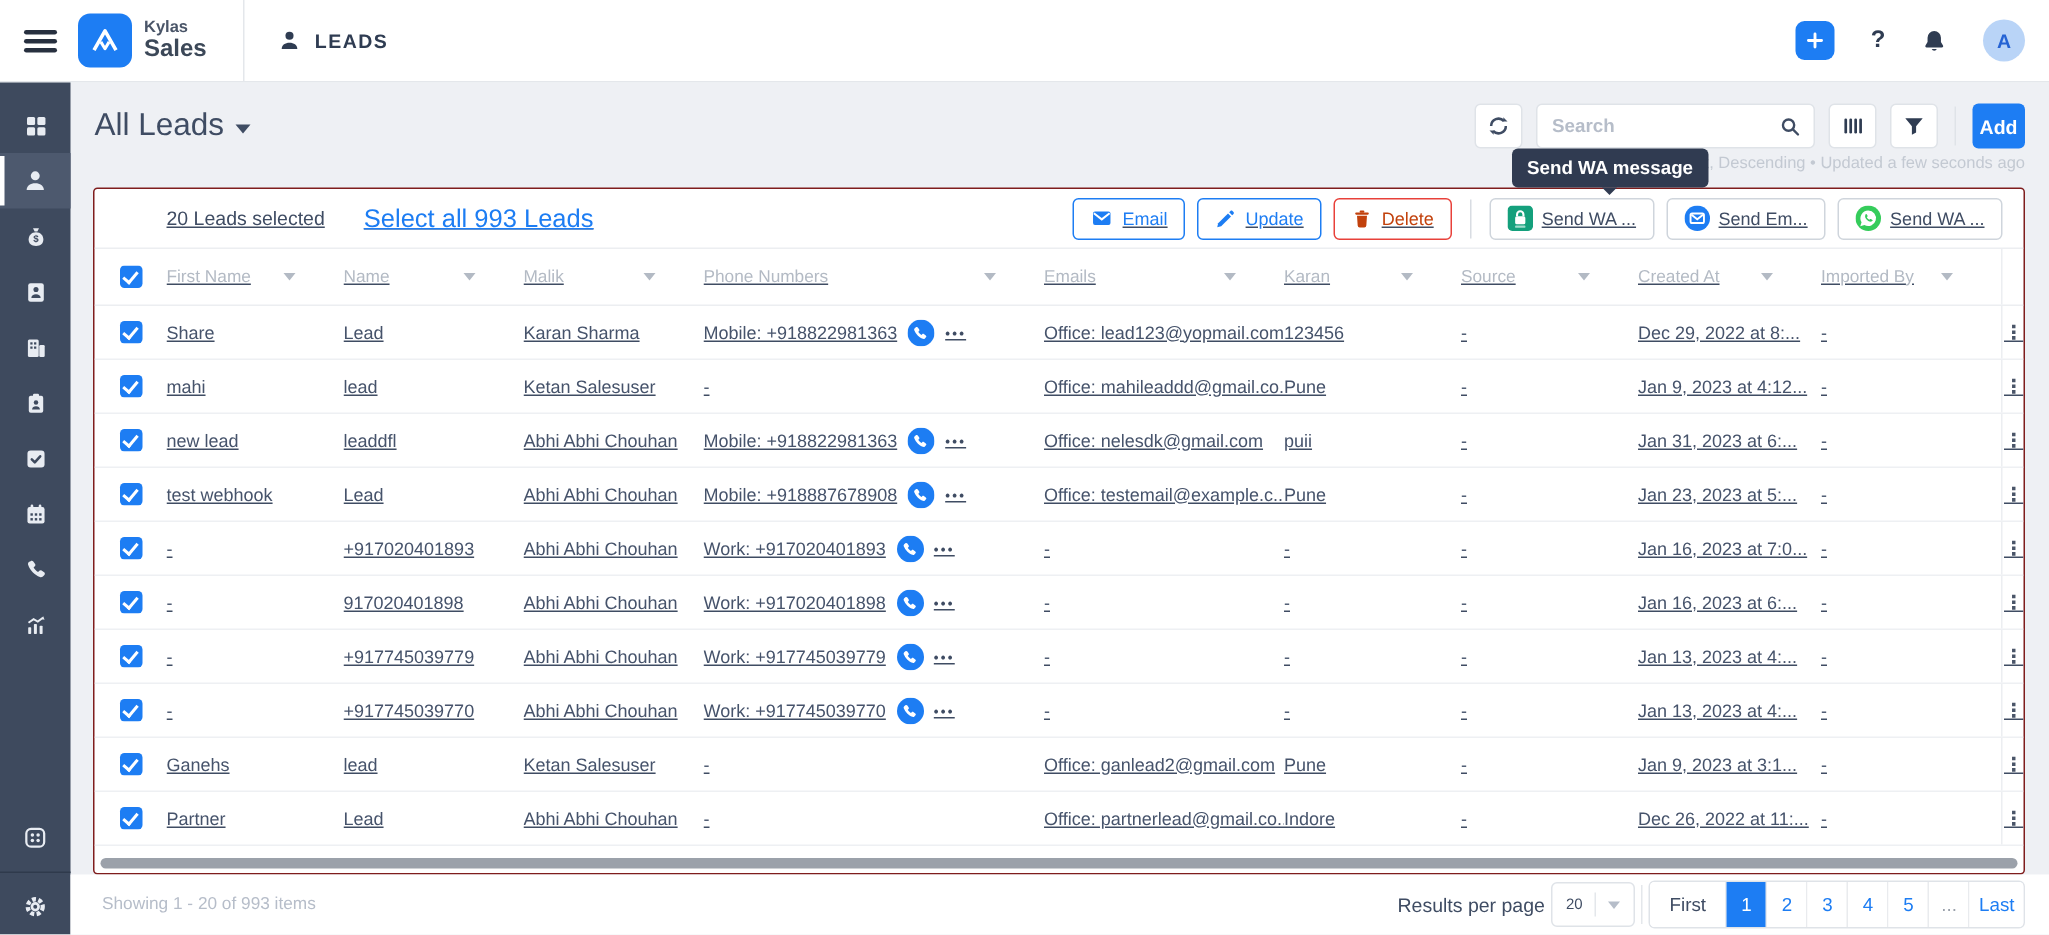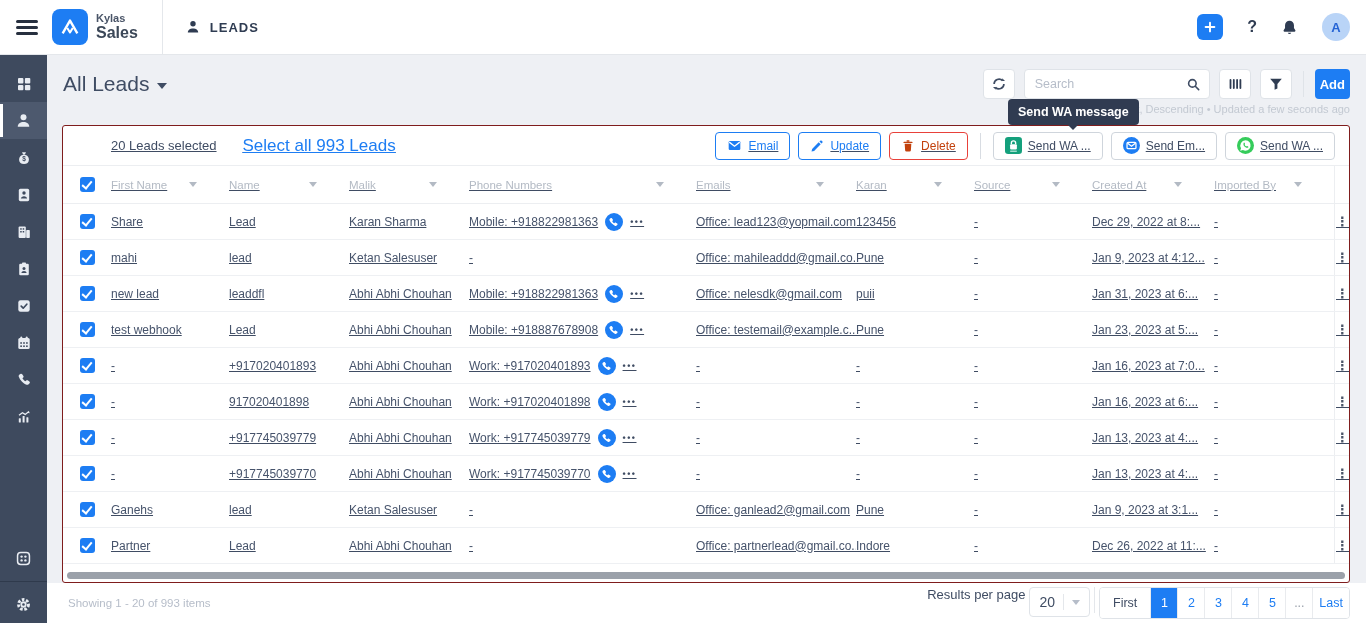--- a/index.html
+++ b/index.html
@@ -35,21 +35,21 @@
 
   main { flex:1; display:flex; flex-direction:column; min-width:0; }
 
   
   .page-head { display:flex; align-items:center; margin:14px 16px 0 16px; }
   .page-title { font-size:21px; color:#3f4c63; display:flex; align-items:center; gap:8px; cursor:pointer; }
   .caret-down { width:0; height:0; border-left:5px solid transparent; border-right:5px solid transparent; border-top:6px solid #3f4c63; margin-top:3px; }
   .toolbar { margin-left:auto; display:flex; align-items:center; gap:9px; }
   .tool-btn { height:30px; min-width:32px; background:#fff; border:1px solid #dfe3e8; border-radius:4px; display:flex; align-items:center; justify-content:center; color:#3f4c63; cursor:pointer; }
   .search-box { height:30px; width:186px; background:#fff; border:1px solid #dfe3e8; border-radius:4px; display:flex; align-items:center; padding:0 8px 0 10px; }
-  .search-box input { border:none; outline:none; flex:1; font-size:12.5px; color:#3f4c63; font-family:inherit; min-width:0; }
+  .search-box input { border:none; outline:none; flex:1; font-size:12.5px; color:#3f4c63; font-family:inherit; min-width:0;font-weight:bold; }
   .search-box input::placeholder { color:#b6bdc9; }
   .toolbar-sep { width:1px; height:26px; background:#dfe3e8; margin:0 2px; }
   .add-btn { height:30px; padding:0 5px; background:#1d7df3; color:#fff; font-size:13px; font-weight:bold; border:none; border-radius:4px; cursor:pointer; }
 
   .sort-row { text-align:right; margin:4px 16px 0 16px; font-size:11px; color:#c3c9d2; height:16px; }
 
   
   .tooltip { position:absolute; left:1008px; top:99px; background:#303b51; color:#fff; font-size:12.5px; font-weight:bold; padding:6px 10px; border-radius:4px; z-index:20; }
   .tooltip::after { content:''; position:absolute; left:50%; bottom:-5px; margin-left:-5px; border-left:5px solid transparent; border-right:5px solid transparent; border-top:5px solid #303b51; }
 
@@ -78,24 +78,24 @@
   .checkbox::after { content:''; position:absolute; left:4.5px; top:2px; width:4px; height:8px; border:solid #fff; border-width:0 2px 2px 0; transform:rotate(40deg); }
   .phone-ic { width:18px; height:18px; flex-shrink:0; cursor:pointer; display:flex; }
   .dots-h { color:#3f4c63; font-size:9px; letter-spacing:1.5px; font-weight:bold; cursor:pointer; }
   .kebab-cell { border-left:1px solid #eceef1; height:100%; display:flex; align-items:center; justify-content:center; padding:0; }
   .kebab { color:#4a5568; font-size:13px; font-weight:bold; cursor:pointer; line-height:1; letter-spacing:0; }
   .hscroll { height:7px; background:#9ba1aa; border-radius:4px; margin:2px 4px 3px 4px; flex-shrink:0; cursor:grab; }
 
   
   .footerbar { height:40px; background:#fff; display:flex; align-items:center; padding:0 16px 0 21px; flex-shrink:0; }
   .showing { font-size:11.5px; color:#b6bdc9; }
-  .foot-right { margin-left:auto; display:flex; gap:4px; }
+  .foot-right { margin-left:auto; display:flex; align-items:center; gap:4px; }
   .rpp-label { font-size:13px; color:#3f4c63; }
   .rpp-select { height:30px; border:1px solid #dfe3e8; border-radius:4px; display:flex; align-items:center; padding:0 9px; gap:8px; cursor:pointer; background:#fff; }
-  .rpp-value { font-size:14px; color:#3f4c63; }
+  .rpp-value { font-size:10px; color:#3f4c63; }
   .rpp-div { width:1px; height:16px; background:#e4e7eb; }
   .chev { width:0; height:0; border-left:4px solid transparent; border-right:4px solid transparent; border-top:5px solid #b6bdc9; }
   .foot-sep { width:1px; height:26px; background:#e4e7eb; }
   .pager { display:flex; border:1px solid #dfe3e8; border-radius:4px; overflow:hidden; }
   .page-btn { min-width:27px; height:30px; display:flex; align-items:center; justify-content:center; font-size:12.5px; border-right:1px solid #e9ebee; cursor:pointer; background:#fff; padding:0 6px; }
   .page-btn:last-child { border-right:none; }
   .page-btn.text { color:#3f4c63; padding:0 13px; }
   .page-btn.link { color:#1d7df3; }
   .page-btn.muted { color:#9aa1ab; }
   .page-btn.active { background:#1d7df3; color:#fff; }

